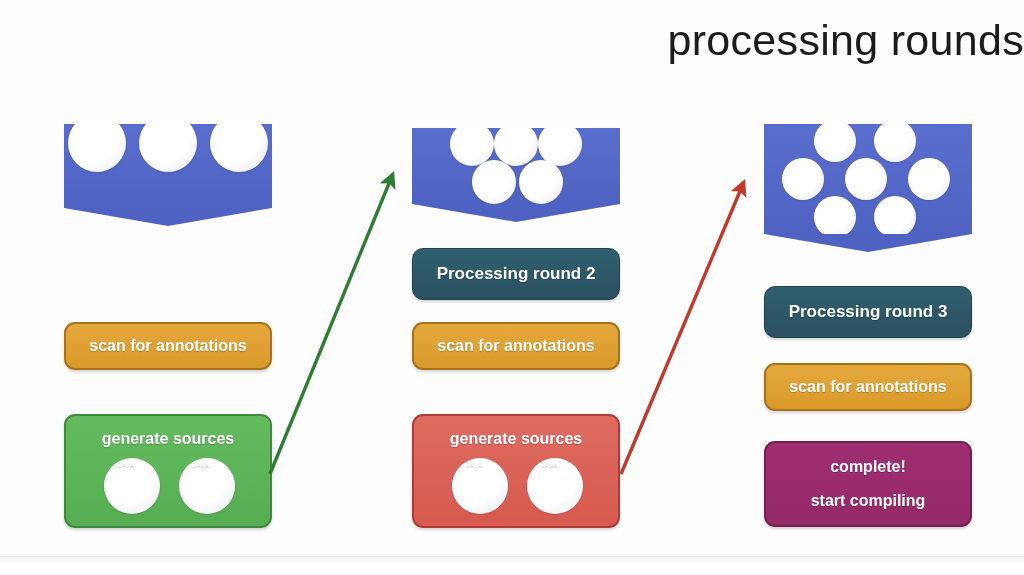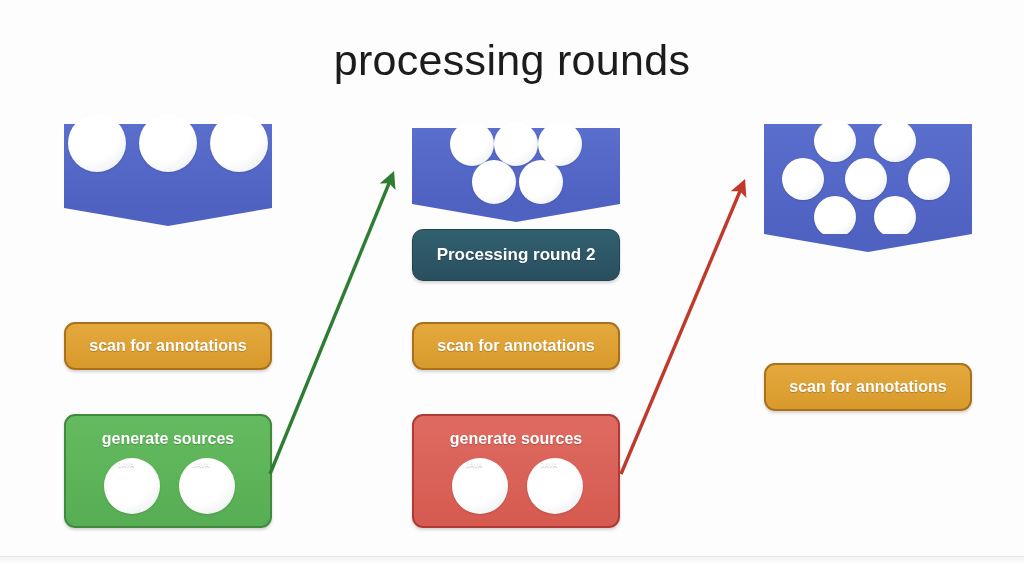--- a/index.html
+++ b/index.html
@@ -22,23 +22,23 @@
     position: absolute;
     left: 0; top: 556px;
     width: 1024px; height: 19px;
     background: linear-gradient(#f3f3f3, #ffffff 45%, #ffffff);
     border-top: 1px solid #e6e6e6;
   }
 
   
   #title {
     position: absolute;
-    left: 0; top: 36px;
+    left: 0; top: 16px;
     width: 1024px;
-    text-align: center;
+    text-align: right;
     font-size: 43px;
     font-weight: 300;
     letter-spacing: 0.3px;
     color: #1c1c1c;
   }
 
   
   .column { position: absolute; top: 0; width: 300px; height: 556px; }
   #col-1 { left: 18px; }
   #col-2 { left: 366px; }
@@ -288,21 +288,21 @@
               <span class="shade"></span>
               <span class="label" style="font-size:5px;">JAVA</span>
             </span>
             <span class="corner" style="border-left:6px solid #ffffff;border-bottom:6px solid transparent;"></span>
           </span>
         </div>
         <div class="funnel-point"></div>
       </div>
     </div>
 
-    <div class="box teal" style="top:229px;">
+    <div class="box teal" style="top:248px;">
       <span>Processing round 2</span>
     </div>
 
     <div class="box orange" style="top:322px;">
       <span>scan for annotations</span>
     </div>
 
     <div class="box red" style="top:414px;">
       <span>generate sources</span>
       <div class="box-icons">
@@ -392,25 +392,32 @@
               <span class="shade"></span>
               <span class="label" style="font-size:5px;">JAVA</span>
             </span>
             <span class="corner" style="border-left:6px solid #ffffff;border-bottom:6px solid transparent;"></span>
           </span>
         </div>
         <div class="funnel-point"></div>
       </div>
     </div>
 
+    <div class="box teal" style="top:286px;">
+      <span>Processing round 3</span>
+    </div>
 
     <div class="box orange" style="top:363px;">
       <span>scan for annotations</span>
     </div>
 
+    <div class="box magenta" style="top:441px;">
+      <span>complete!</span>
+      <span class="line2">start compiling</span>
+    </div>
   </div>
 
   <svg id="arrows" viewBox="0 0 1024 556">
     <defs>
       <marker id="head-green" markerWidth="5" markerHeight="5" refX="3.4" refY="2.5" orient="auto" markerUnits="strokeWidth">
         <path d="M0,0 L5,2.5 L0,5 L1.1,2.5 Z" fill="#2f7d32"></path>
       </marker>
       <marker id="head-red" markerWidth="5" markerHeight="5" refX="3.4" refY="2.5" orient="auto" markerUnits="strokeWidth">
         <path d="M0,0 L5,2.5 L0,5 L1.1,2.5 Z" fill="#c0392b"></path>
       </marker>

